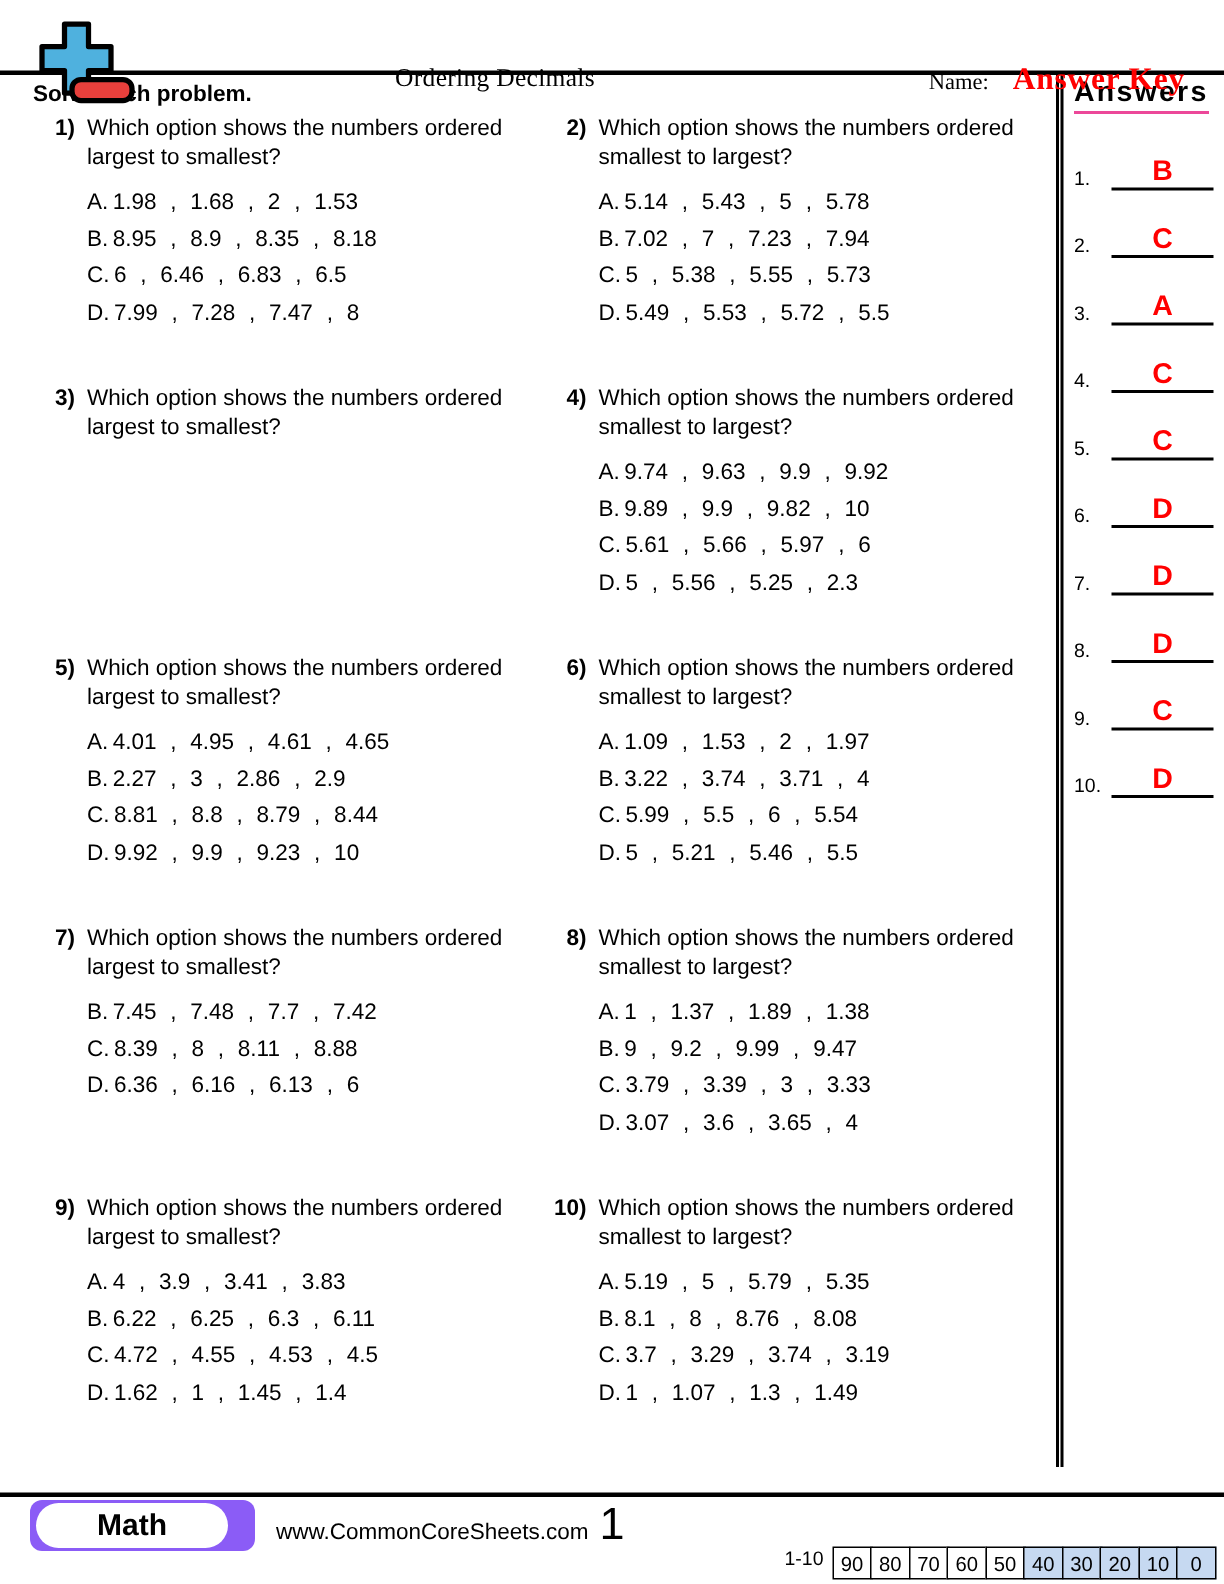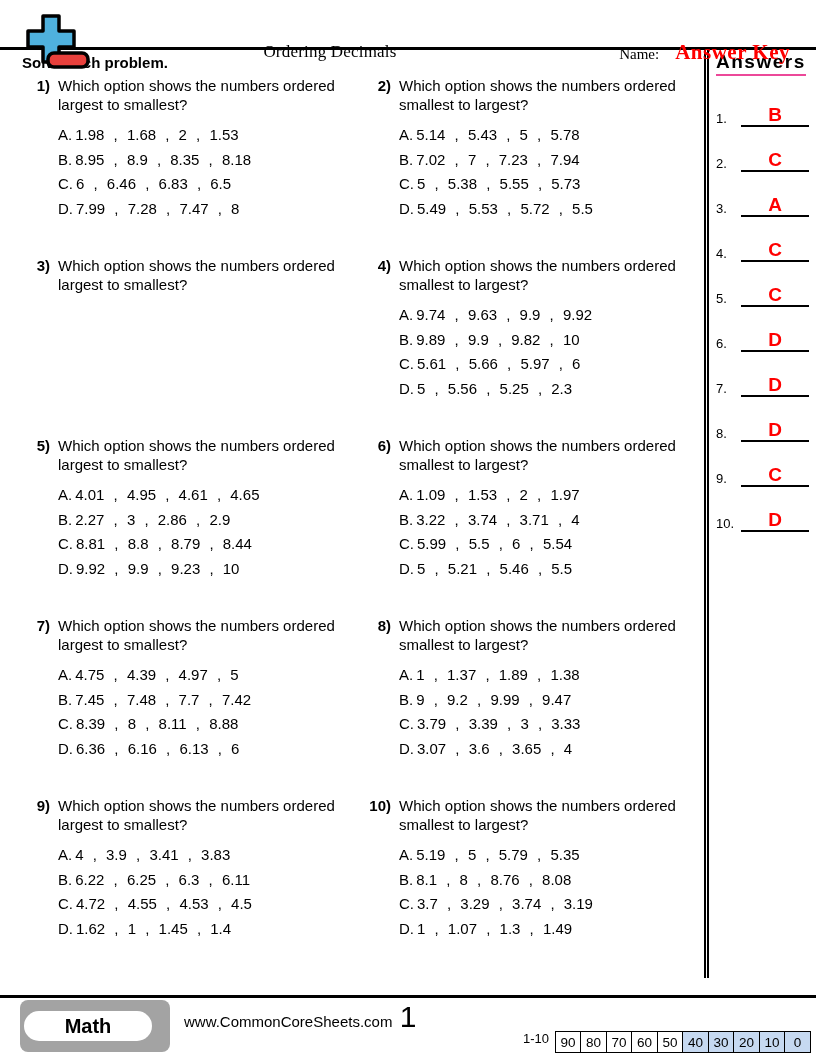--- a/index.html
+++ b/index.html
@@ -45,22 +45,22 @@
   .answer-item { display:flex; align-items:flex-end; height:45px; }
   .anum { font-size:13px; line-height:17px; width:24px; flex:none; }
   .ablank {
     flex:1; border-bottom:2px solid #000; text-align:center;
     color:#f00; font-weight:bold; font-size:19px; line-height:21px; margin-left:1px;
   }
 
   
   .footer { position:absolute; left:0; right:0; bottom:0; height:61px; border-top:3px solid #000; }
   .math-badge {
-    position:absolute; left:20px; top:2px; width:150px; height:52px;
-    background:#a3a3a3; border-radius:8px; display:flex; align-items:center;
+    position:absolute; left:20px; top:2px; width:150px; height:34px;
+    background:#8b5cf6; border-radius:8px; display:flex; align-items:center;
   }
   .math-pill {
     background:#fff; border-radius:17px; height:30px; width:128px; margin-left:4px;
     display:flex; align-items:center; justify-content:center;
     font-weight:bold; font-size:20px; color:#000;
   }
   .site-url { position:absolute; left:184px; top:15px; font-size:15px; }
   .page-num { position:absolute; left:0; right:0; top:2px; text-align:center; font-size:30px; font-weight:300; }
   .score-table { position:absolute; right:5px; top:-3px; display:flex; align-items:flex-start;margin-top:36px; }
   .score-label { font-size:13px; margin-right:7px; }
@@ -163,21 +163,20 @@
               <div class="choice"><span class="clabel">D.</span><span class="cvals">5 , 5.21 , 5.46 , 5.5</span></div>
             </div>
   </div>
 
   <div class="problem">
     <div class="problem-head">
       <span class="pnum">7)</span>
       <span class="qtext">Which option shows the numbers ordered largest to smallest?</span>
     </div>
     <div class="choices">
-              <div class="choice"><span class="clabel">A.</span><span class="cvals">4.75 , 4.39 , 4.97 , 5</span></div>
               <div class="choice"><span class="clabel">B.</span><span class="cvals">7.45 , 7.48 , 7.7 , 7.42</span></div>
               <div class="choice"><span class="clabel">C.</span><span class="cvals">8.39 , 8 , 8.11 , 8.88</span></div>
               <div class="choice"><span class="clabel">D.</span><span class="cvals">6.36 , 6.16 , 6.13 , 6</span></div>
             </div>
   </div>
 
   <div class="problem">
     <div class="problem-head">
       <span class="pnum">8)</span>
       <span class="qtext">Which option shows the numbers ordered smallest to largest?</span>

